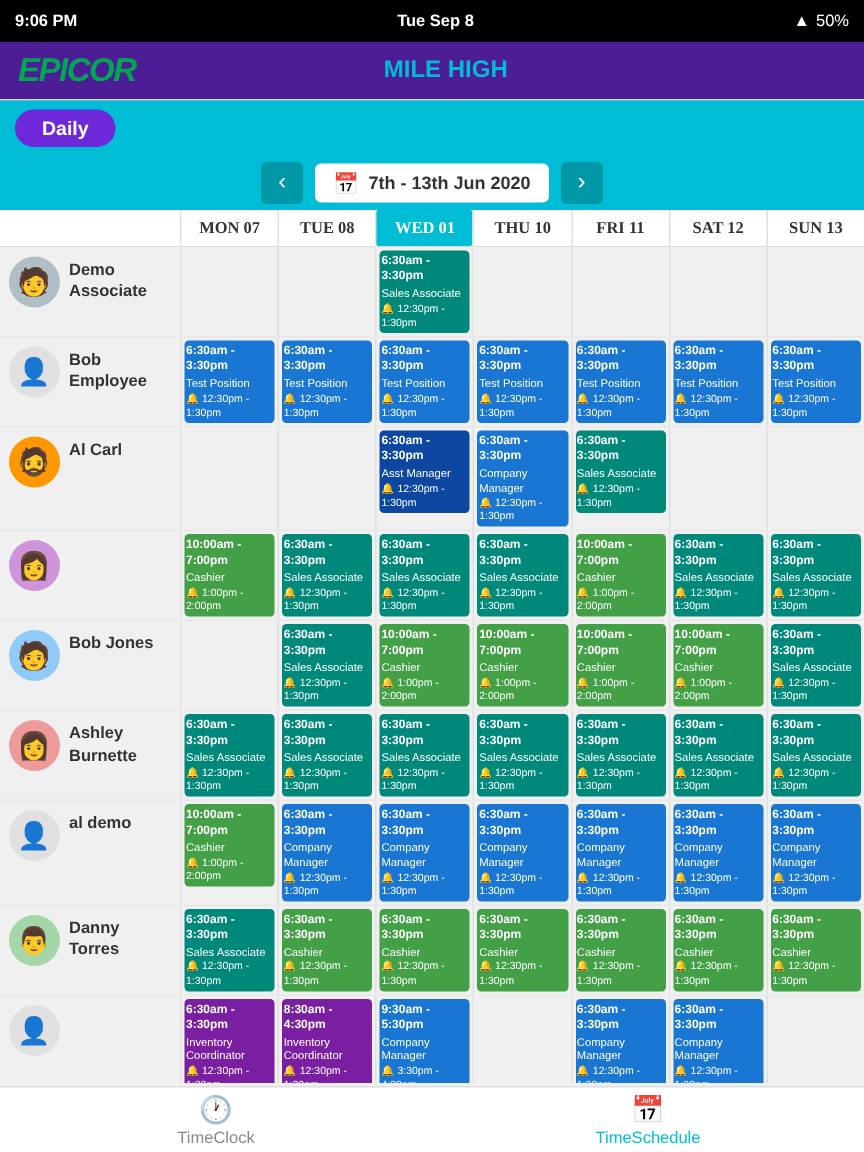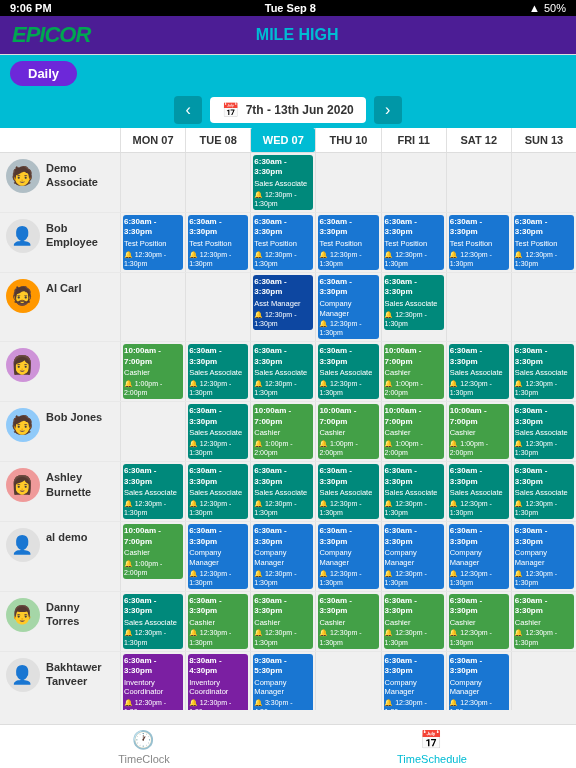--- a/index.html
+++ b/index.html
@@ -1,19 +1,19 @@
 <!DOCTYPE html>
 <html><head>
   <meta charset="utf-8">
   <style>
     * { box-sizing: border-box; margin: 0; padding: 0; }
     body { font-family: -apple-system, BlinkMacSystemFont, 'Helvetica Neue', Arial, sans-serif; background: #f0f0f0; width: 576px; min-height: 768px; overflow-x: hidden; }
     
     
-    .status-bar { background: #000; color: #fff; font-size: 11px; padding: 2px 10px; display: flex; justify-content: space-between; align-items: center; height: 16px; }
+    .status-bar { background: #000; color: #fff; font-size: 11px; padding: 2px 10px; display: flex; justify-content: space-between; align-items: center; height: 28px; }
     .status-left { font-weight: 600; }
     .status-right { display: flex; align-items: center; gap: 4px; }
     
     
     .app-header { background: #4c1d95; padding: 6px 12px; display: flex; justify-content: space-between; align-items: center; border-bottom: 1px solid #ddd; }
     .epicor-logo { color: #00a651; font-size: 22px; font-weight: 900; letter-spacing: -1px; font-style: italic; }
     .mile-high { color: #00bcd4; font-size: 16px; font-weight: 600; }
     
     
     .tab-bar { background: #00bcd4; display: flex; align-items: center; padding: 6px 10px; gap: 8px; }
@@ -21,21 +21,21 @@
     .tab-daily { background: #6d28d9; color: #fff; }
     .tab-weekly { background: #fff; color: #333; }
     
     
     .cal-nav { background: #00bcd4; display: flex; align-items: center; justify-content: center; padding: 4px 8px; gap: 8px; }
     .nav-arrow { background: #0097a7; color: #fff; border: none; border-radius: 4px; width: 28px; height: 28px; font-size: 16px; cursor: pointer; display: flex; align-items: center; justify-content: center; }
     .date-range { background: #fff; color: #333; padding: 5px 12px; border-radius: 4px; font-size: 12px; font-weight: 600; display: flex; align-items: center; gap: 6px; }
     .cal-icon { color: #00bcd4; font-size: 14px; }
     
     
-    .day-headers { display: grid; grid-template-columns: 120px repeat(7, 1fr); background: #fff; border-bottom: 1px solid #ddd; position: sticky; top: 0; z-index: 10; }
+    .day-headers { display: grid; grid-template-columns: 120px repeat(7, 1fr); background: #fff; border-bottom: 1px solid #ddd; position: sticky; top: 0; z-index: 10; font-family: Liberation Serif, serif; }
     .day-header-empty { background: #fff; }
     .day-header { background: #fff; text-align: center; padding: 6px 2px; font-size: 11px; font-weight: 700; color: #333; border-left: 1px solid #e0e0e0; }
     .day-header.today { background: #00bcd4; color: #fff; border-radius: 2px; }
     
     
     .employee-row { display: grid; grid-template-columns: 120px repeat(7, 1fr); border-bottom: 1px solid #e8e8e8; min-height: 60px; }
     .employee-info { display: flex; align-items: flex-start; padding: 6px 6px; gap: 6px; }
     .avatar { width: 34px; height: 34px; border-radius: 50%; background: #ccc; display: flex; align-items: center; justify-content: center; font-size: 14px; flex-shrink: 0; overflow: hidden; }
     .employee-name { font-size: 11px; font-weight: 600; color: #333; line-height: 1.3; margin-top: 2px; }
     
@@ -92,21 +92,21 @@
   </div>
   <button class="nav-arrow">›</button>
 </div>
 
 <div class="schedule-scroll">
 
   <div class="day-headers">
     <div class="day-header-empty"></div>
     <div class="day-header">MON 07</div>
     <div class="day-header">TUE 08</div>
-    <div class="day-header today">WED 07</div>
+    <div class="day-header today">WED 01</div>
     <div class="day-header">THU 10</div>
     <div class="day-header">FRI 11</div>
     <div class="day-header">SAT 12</div>
     <div class="day-header">SUN 13</div>
   </div>
 
   <div id="employee-rows">
       <div class="employee-row">
         <div class="employee-info">
           <div class="avatar" style="background: rgb(176, 190, 197); font-size: 18px;">🧑</div>
@@ -476,21 +476,20 @@
           <div class="shift-block shift-green">
             <div class="shift-time">6:30am - 3:30pm</div>
             <div class="shift-position">Cashier</div>
             <div class="shift-break">🔔 12:30pm - 1:30pm</div>
           </div>
         </div>
       </div>
       <div class="employee-row">
         <div class="employee-info">
           <div class="avatar" style="background: rgb(224, 224, 224); font-size: 18px;">👤</div>
-          <div class="employee-name">Bakhtawer Tanveer</div>
         </div>
         <div class="schedule-cell">
           <div class="shift-block shift-purple">
             <div class="shift-time">6:30am - 3:30pm</div>
             <div class="shift-position">Inventory Coordinator</div>
             <div class="shift-break">🔔 12:30pm - 1:30pm</div>
           </div>
         </div>
         <div class="schedule-cell">
           <div class="shift-block shift-purple">

